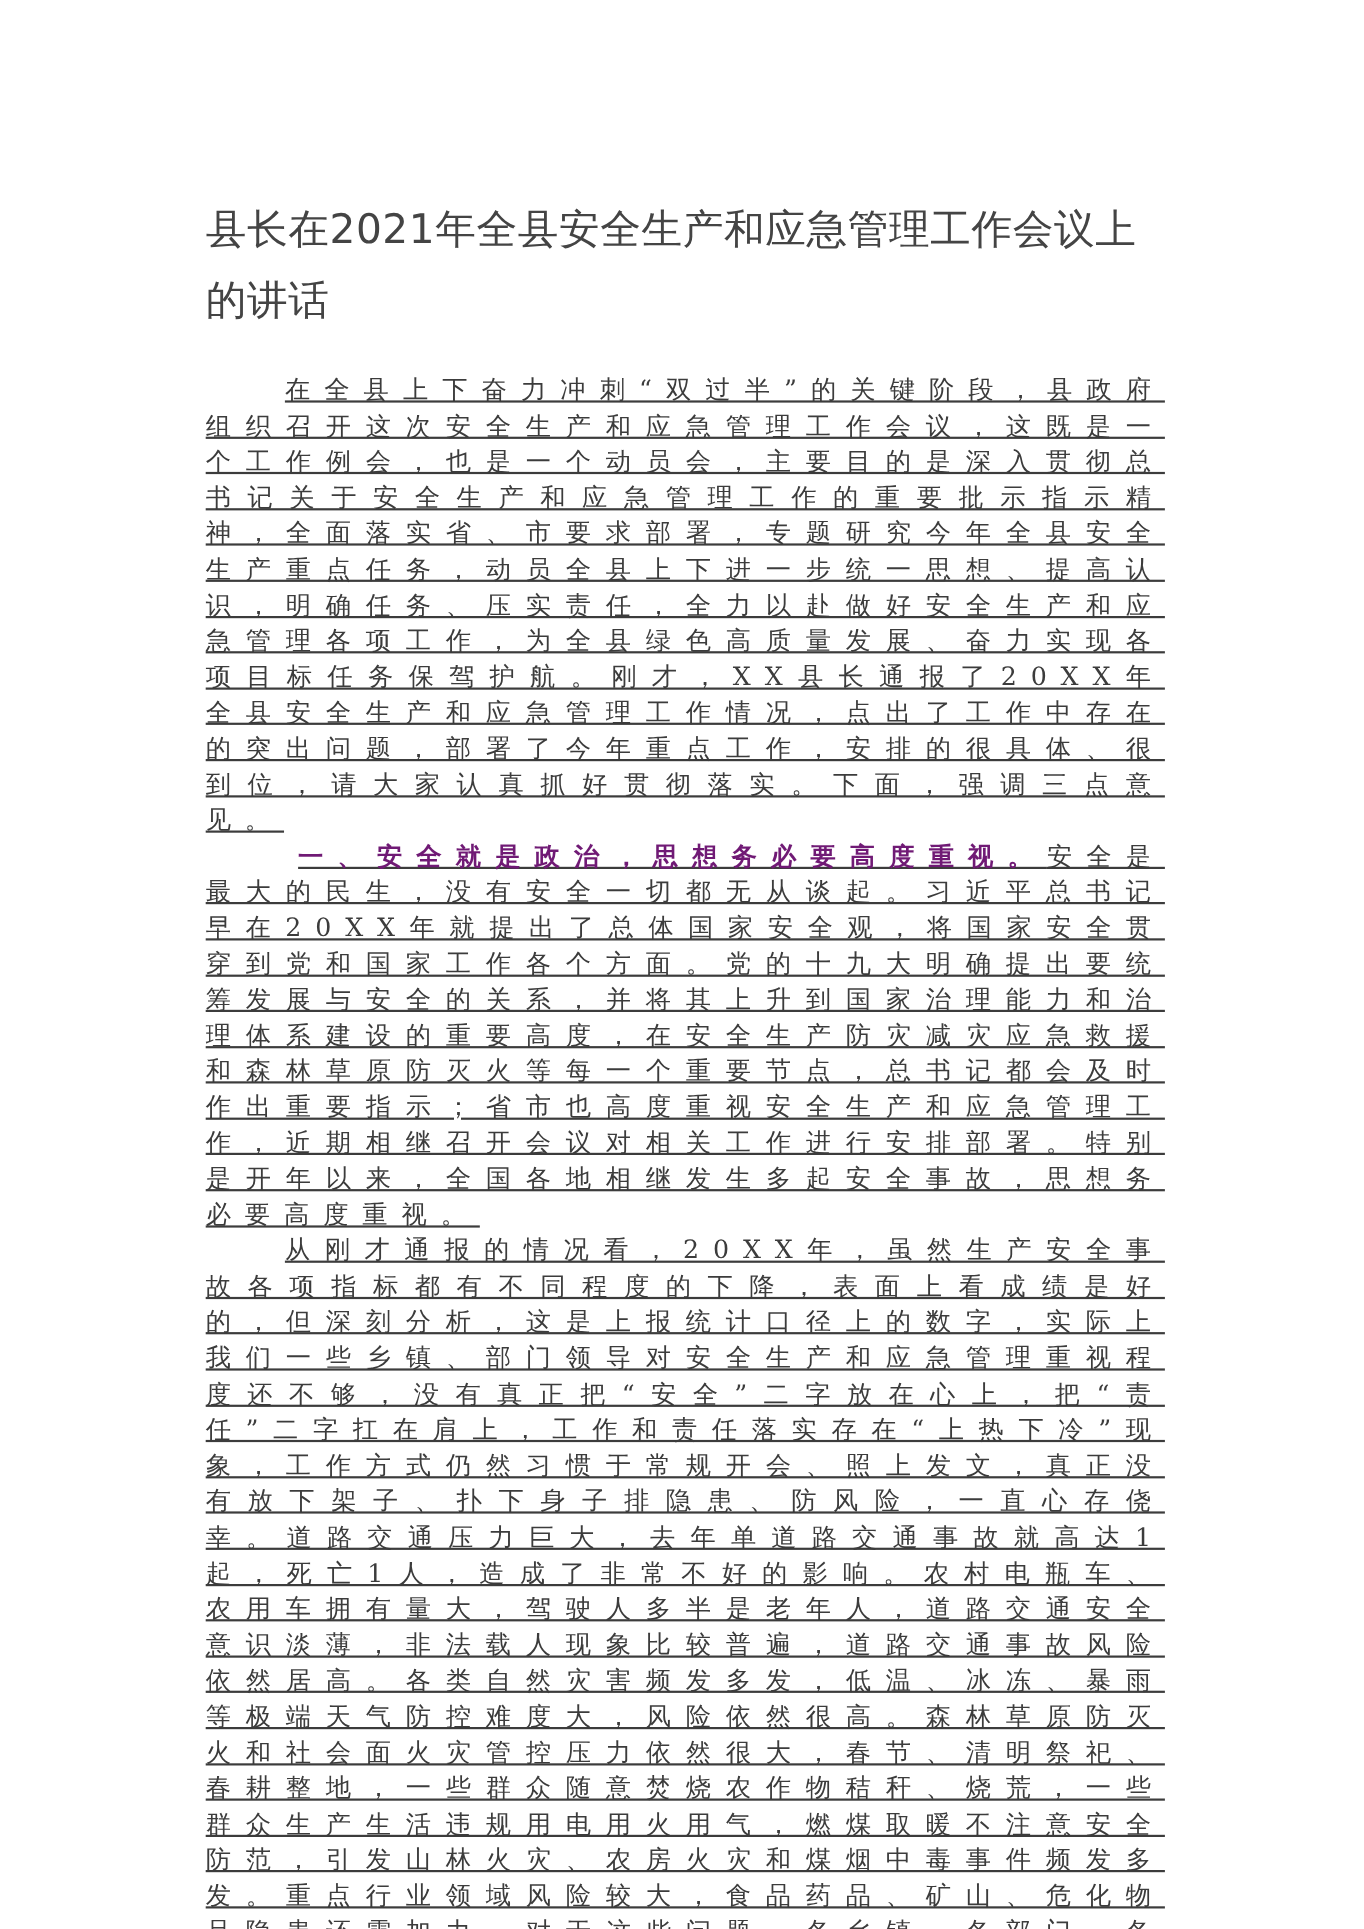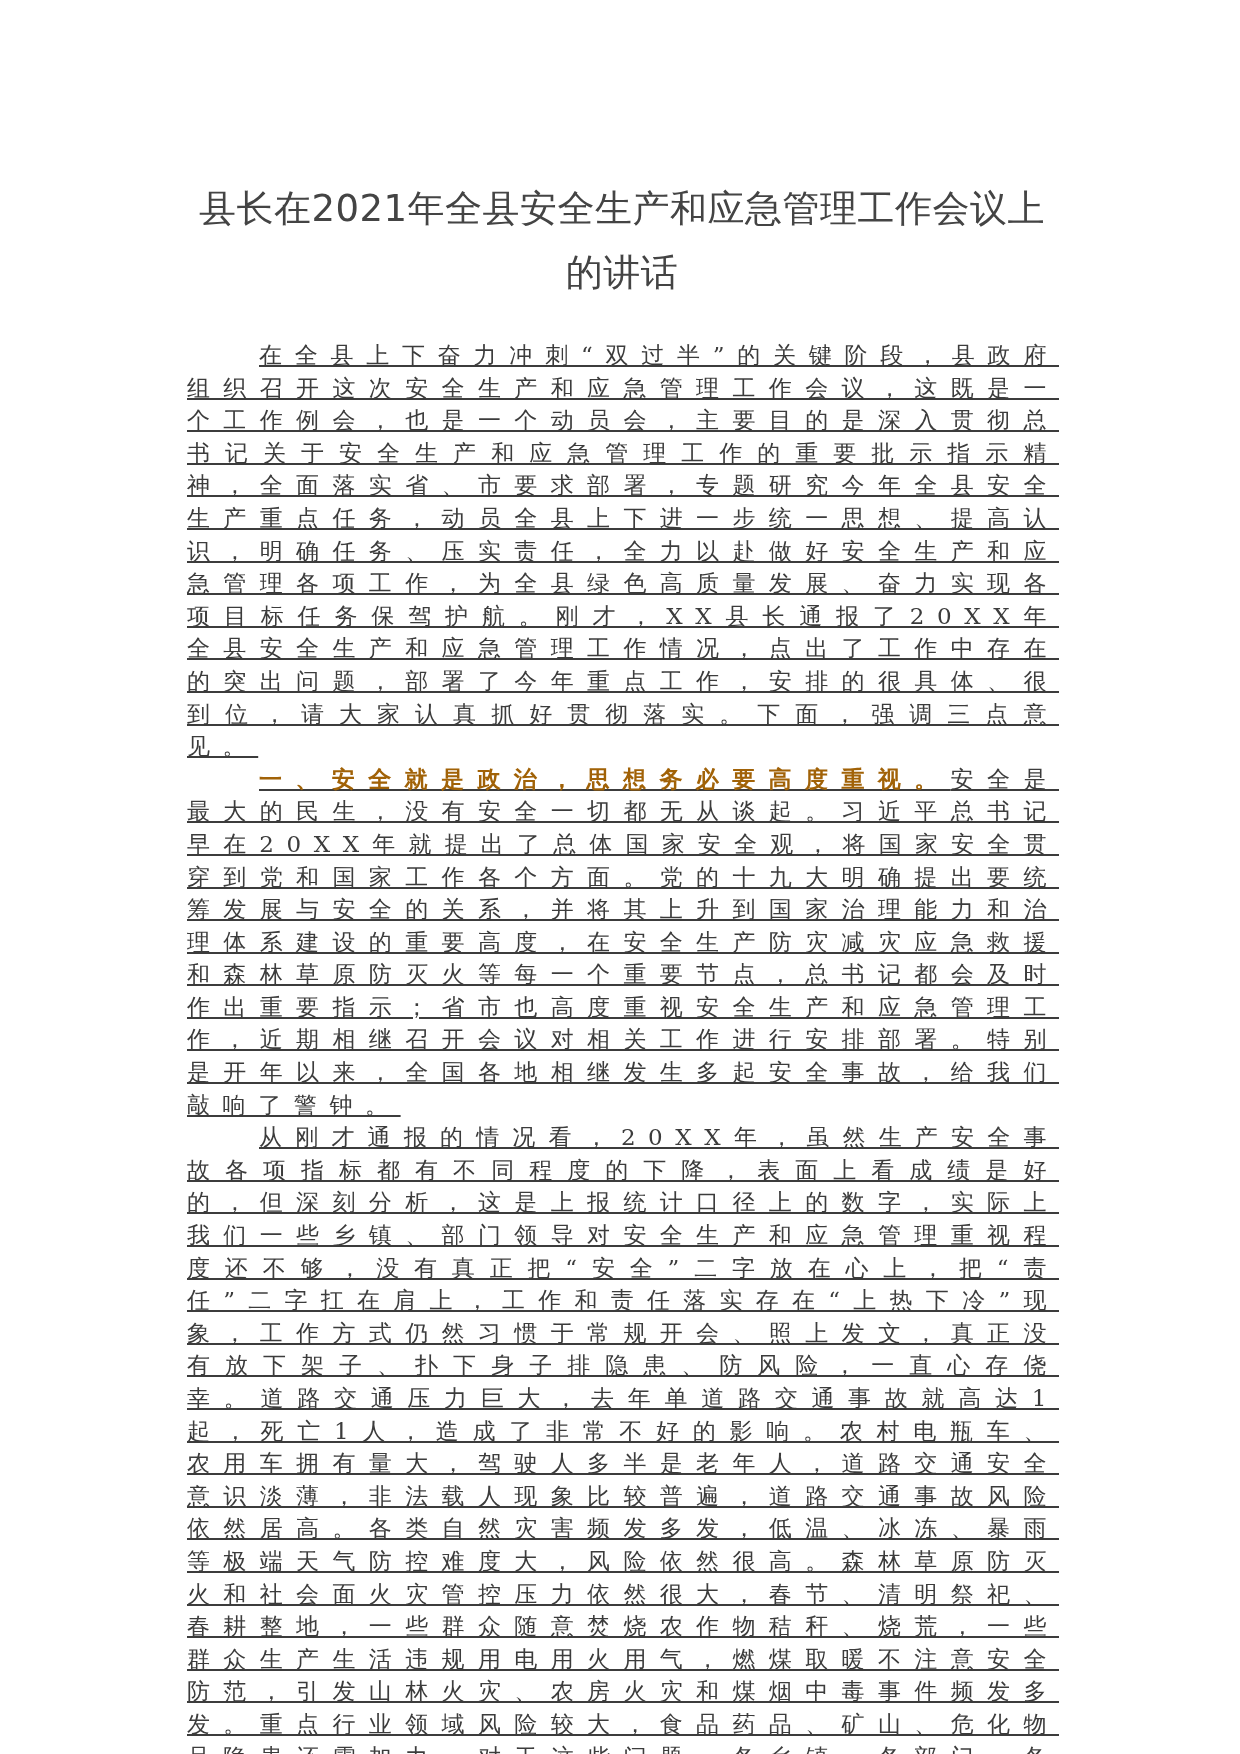--- a/index.html
+++ b/index.html
@@ -25,55 +25,55 @@
       left: 0;
       top: 177px;
       width: 870px;
       margin: 0;
       font-family: "DejaVu Sans", "Liberation Sans", sans-serif;
       font-weight: normal;
       font-size: 37px;
       line-height: 64px;
       color: #444444;
       letter-spacing: 0.5px;
-      text-align: center;
     }
     .body {
       position: absolute;
       left: 0;
       top: 339px;
       width: 872px;
       font-family: "DejaVu Serif", "Liberation Serif", serif;
       font-size: 23px;
       line-height: 32.6px;
       letter-spacing: 12.6px;
       color: #3c3c3c;
     }
     .body p {
       margin: 0;
       text-indent: 72px;
       text-align: justify;
       text-decoration: underline;
     }
     .body b {
       font-weight: bold;
-      color: #a16207;
+      color: #701a75;
+      margin-left: 12px;
     }
   </style>
 </head>
 <body>
 
 <div class="page">
   <h1 class="title">县长在2021年全县安全生产和应急管理工作会议上的讲话</h1>
 
   <div class="body">
     <p>
       <span>在全县上下奋力冲刺“双过半”的关键阶段，县政府组织召开这次安全生产和应急管理工作会议，这既是一个工作例会，也是一个动员会，主要目的是深入贯彻总书记关于安全生产和应急管理工作的重要批示指示精神，全面落实省、市要求部署，专题研究今年全县安全生产重点任务，动员全县上下进一步统一思想、提高认识，明确任务、压实责任，全力以赴做好安全生产和应急管理各项工作，为全县绿色高质量发展、奋力实现各项目标任务保驾护航。刚才，XX县长通报了20XX年全县安全生产和应急管理工作情况，点出了工作中存在的突出问题，部署了今年重点工作，安排的很具体、很到位，请大家认真抓好贯彻落实。下面，强调三点意见。</span>
     </p>
     <p>
-      <b>一、安全就是政治，思想务必要高度重视。</b><span>安全是最大的民生，没有安全一切都无从谈起。习近平总书记早在20XX年就提出了总体国家安全观，将国家安全贯穿到党和国家工作各个方面。党的十九大明确提出要统筹发展与安全的关系，并将其上升到国家治理能力和治理体系建设的重要高度，在安全生产防灾减灾应急救援和森林草原防灭火等每一个重要节点，总书记都会及时作出重要指示；省市也高度重视安全生产和应急管理工作，近期相继召开会议对相关工作进行安排部署。特别是开年以来，全国各地相继发生多起安全事故，给我们敲响了警钟。</span>
+      <b>一、安全就是政治，思想务必要高度重视。</b><span>安全是最大的民生，没有安全一切都无从谈起。习近平总书记早在20XX年就提出了总体国家安全观，将国家安全贯穿到党和国家工作各个方面。党的十九大明确提出要统筹发展与安全的关系，并将其上升到国家治理能力和治理体系建设的重要高度，在安全生产防灾减灾应急救援和森林草原防灭火等每一个重要节点，总书记都会及时作出重要指示；省市也高度重视安全生产和应急管理工作，近期相继召开会议对相关工作进行安排部署。特别是开年以来，全国各地相继发生多起安全事故，思想务必要高度重视。</span>
     </p>
     <p>
       <span>从刚才通报的情况看，20XX年，虽然生产安全事故各项指标都有不同程度的下降，表面上看成绩是好的，但深刻分析，这是上报统计口径上的数字，实际上我们一些乡镇、部门领导对安全生产和应急管理重视程度还不够，没有真正把“安全”二字放在心上，把“责任”二字扛在肩上，工作和责任落实存在“上热下冷”现象，工作方式仍然习惯于常规开会、照上发文，真正没有放下架子、扑下身子排隐患、防风险，一直心存侥幸。道路交通压力巨大，去年单道路交通事故就高达1起，死亡1人，造成了非常不好的影响。农村电瓶车、农用车拥有量大，驾驶人多半是老年人，道路交通安全意识淡薄，非法载人现象比较普遍，道路交通事故风险依然居高。各类自然灾害频发多发，低温、冰冻、暴雨等极端天气防控难度大，风险依然很高。森林草原防灭火和社会面火灾管控压力依然很大，春节、清明祭祀、春耕整地，一些群众随意焚烧农作物秸秆、烧荒，一些群众生产生活违规用电用火用气，燃煤取暖不注意安全防范，引发山林火灾、农房火灾和煤烟中毒事件频发多发。重点行业领域风险较大，食品药品、矿山、危化物品隐患还需加力。对于这些问题，各乡镇、各部门、各企业特别是主要负责同志一定要高度重视，始终保持清醒的头脑，经常对照反思，时刻保持百倍的警惕。</span>
     </p>
 
   </div>
 </div>
 
 </body></html>

